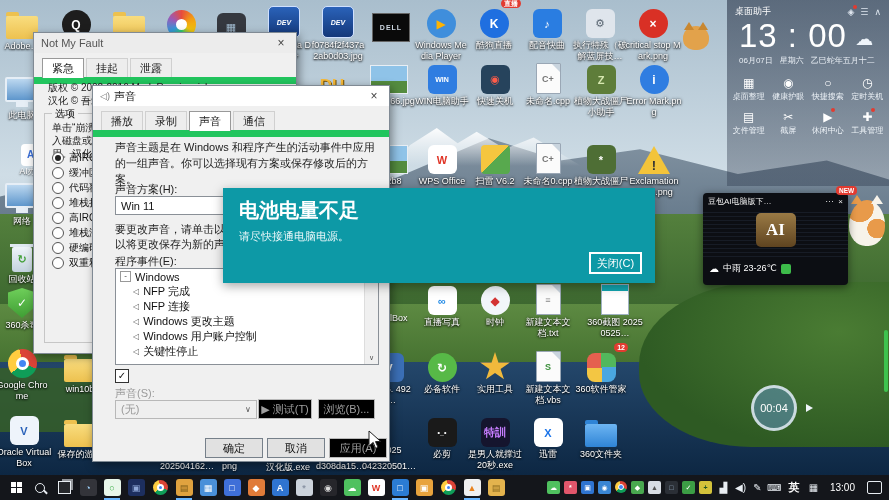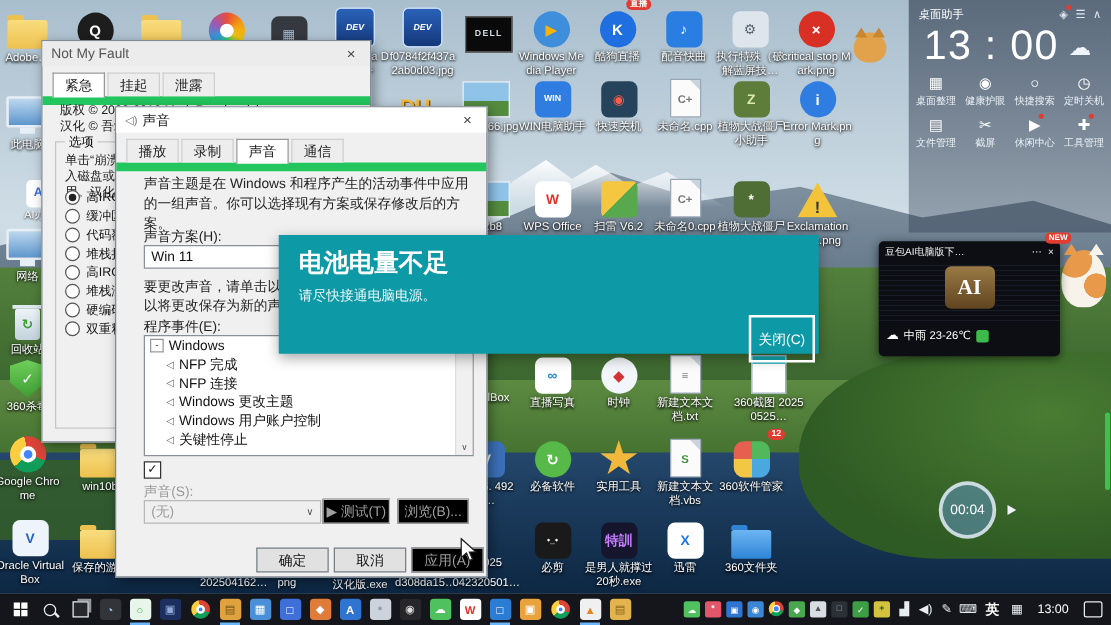--- a/index.html
+++ b/index.html
@@ -104,21 +104,21 @@
   #snd .b-test{left:165px;top:313px;width:54px}
   #snd .b-browse{left:225px;top:313px;width:57px}
   #snd .b-ok{left:112px;top:352px;width:58px}
   #snd .b-cancel{left:174px;top:352px;width:58px}
   #snd .b-apply{left:236px;top:352px;width:58px}
 
   
   #bat{position:absolute;left:223px;top:188px;width:432px;height:95px;z-index:30;color:#fff;box-shadow:0 3px 10px rgba(0,0,0,.35)}
   .bat-t{position:absolute;left:16px;top:9px;font-size:20px;font-weight:bold}
   .bat-m{position:absolute;left:16px;top:41px;font-size:11px;color:#e9f7f9}
-  .bat-b{position:absolute;right:3px;top:64px;width:53px;height:38px;border:2px solid #fff;background:transparent;color:#fff;font-size:11px;display:flex;align-items:center;justify-content:center;box-sizing:border-box}
+  .bat-b{position:absolute;right:13px;top:64px;width:53px;height:22px;border:2px solid #fff;background:transparent;color:#fff;font-size:11px;display:flex;align-items:center;justify-content:center;box-sizing:border-box}
 
   
   #sb{position:absolute;left:727px;top:0;width:162px;height:186px;z-index:5;color:#fff;
     background:linear-gradient(rgba(28,38,58,.55),rgba(28,38,58,.32))}
   .sb-head{display:flex;align-items:center;padding:5px 8px 0;font-size:9px}
   .sb-hi{margin-left:6px;position:relative;color:#dfe6ef;font-size:9px}
   .sb-hi:first-of-type{margin-left:auto}
   .sb-hi .dot,.dotr{position:absolute;top:-2px;right:-3px;width:4px;height:4px;background:#e23b30;border-radius:50%}
   .sb-clock{font-size:33px;font-weight:300;padding:0 12px;letter-spacing:1px;line-height:1.1}
   .sb-cloud{position:absolute;right:16px;top:28px;font-size:18px;color:#eef4fa}
@@ -619,20 +619,25 @@
     <div class="sb-head">
       <span>桌面助手</span>
       <span id="sb-hicons" style="margin-left:auto;display:flex">
           <div class="sb-hi">◈<div class="dot"></div></div>
           <div class="sb-hi">☰</div>
           <div class="sb-hi">∧</div>
         </span>
     </div>
     <div class="sb-clock">13 : 00</div>
     <div class="sb-cloud">☁</div>
+    <div class="sb-date">
+      <span>06月07日</span>
+      <span>星期六</span>
+      <span>乙巳蛇年五月十二</span>
+    </div>
     <div class="sb-grid" id="sb-grid">
         <div class="sb-gi"><div class="ig">▦</div><div class="lg">桌面整理</div></div>
         <div class="sb-gi"><div class="ig">◉</div><div class="lg">健康护眼</div></div>
         <div class="sb-gi"><div class="ig">○</div><div class="lg">快捷搜索</div></div>
         <div class="sb-gi"><div class="ig">◷</div><div class="lg">定时关机</div></div>
         <div class="sb-gi"><div class="ig">▤</div><div class="lg">文件管理</div></div>
         <div class="sb-gi"><div class="ig">✂</div><div class="lg">截屏</div></div>
         <div class="sb-gi"><div class="ig">▶<div class="dotr"></div></div><div class="lg">休闲中心</div></div>
         <div class="sb-gi"><div class="ig">✚<div class="dotr"></div></div><div class="lg">工具管理</div></div>
       </div>

